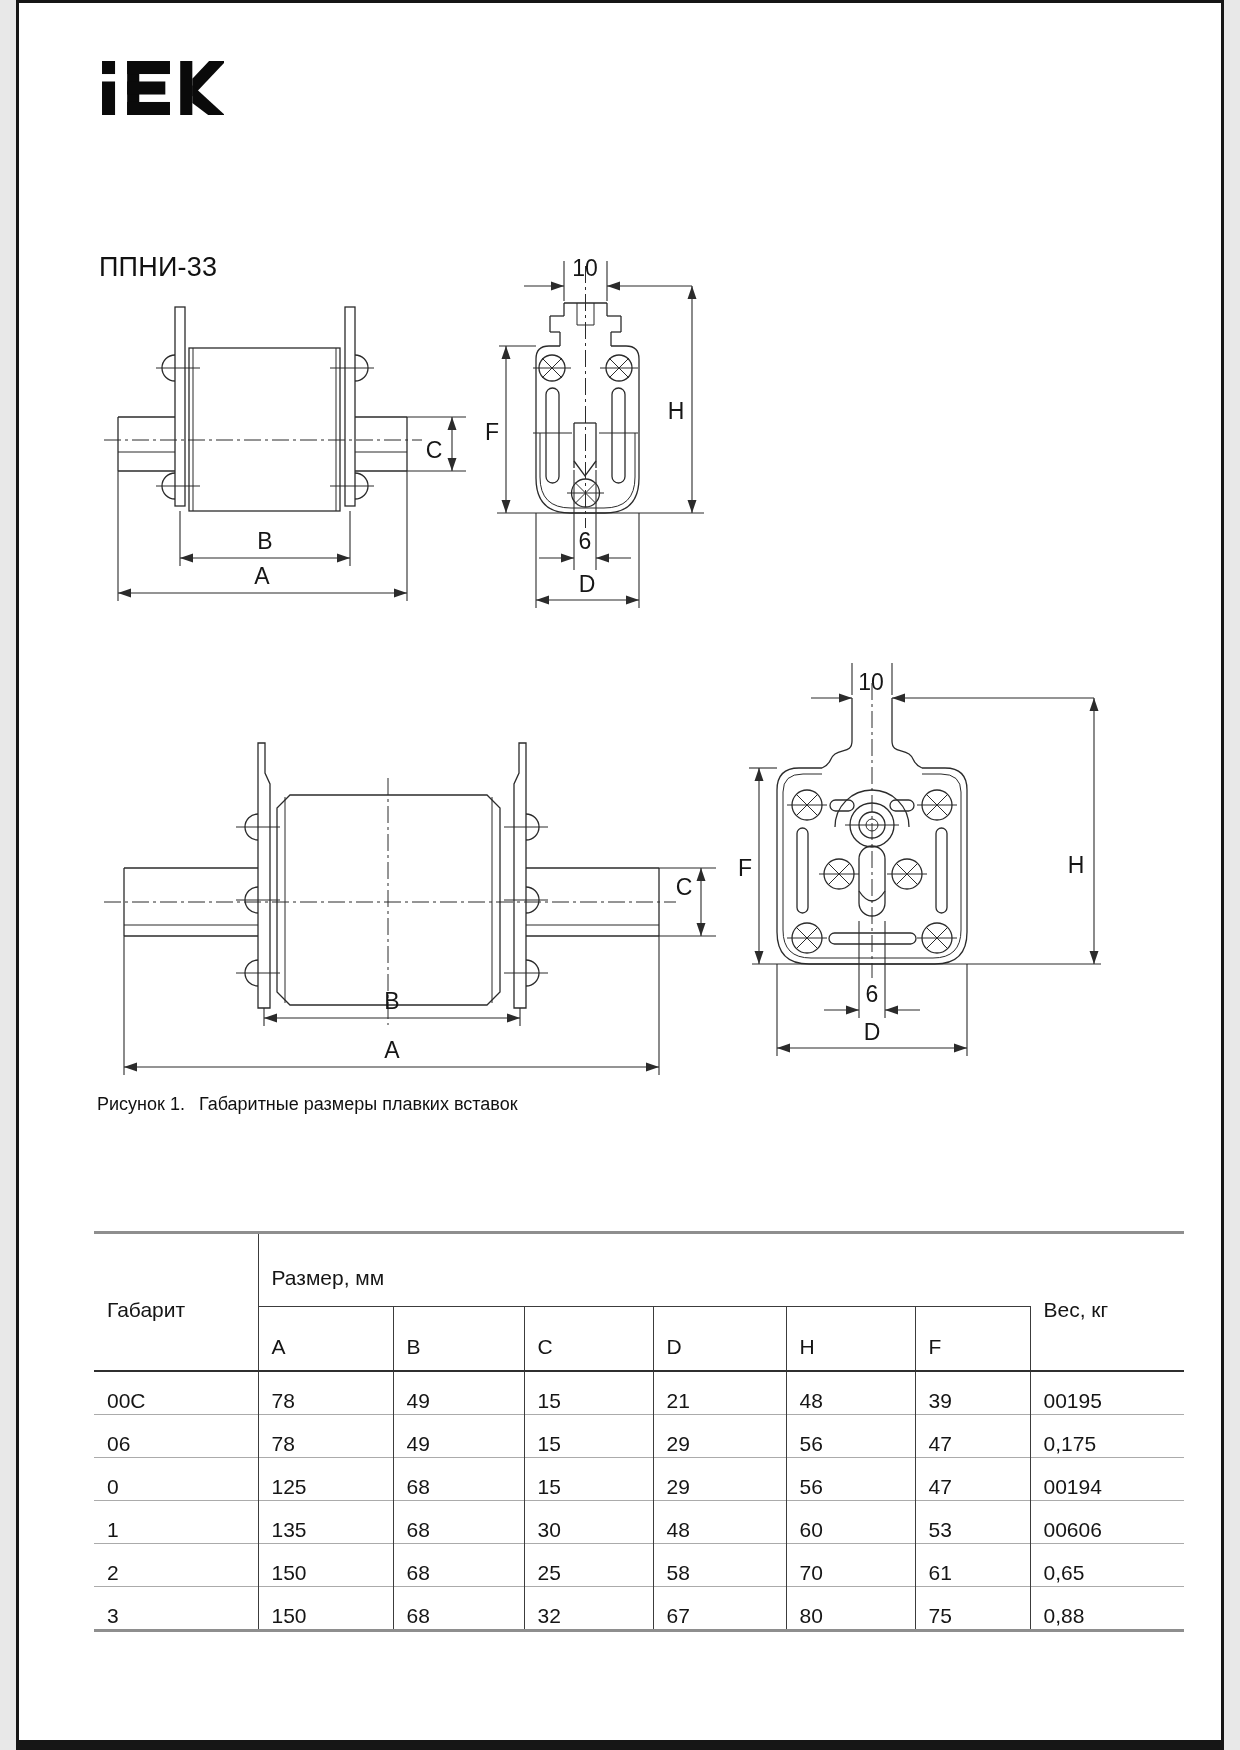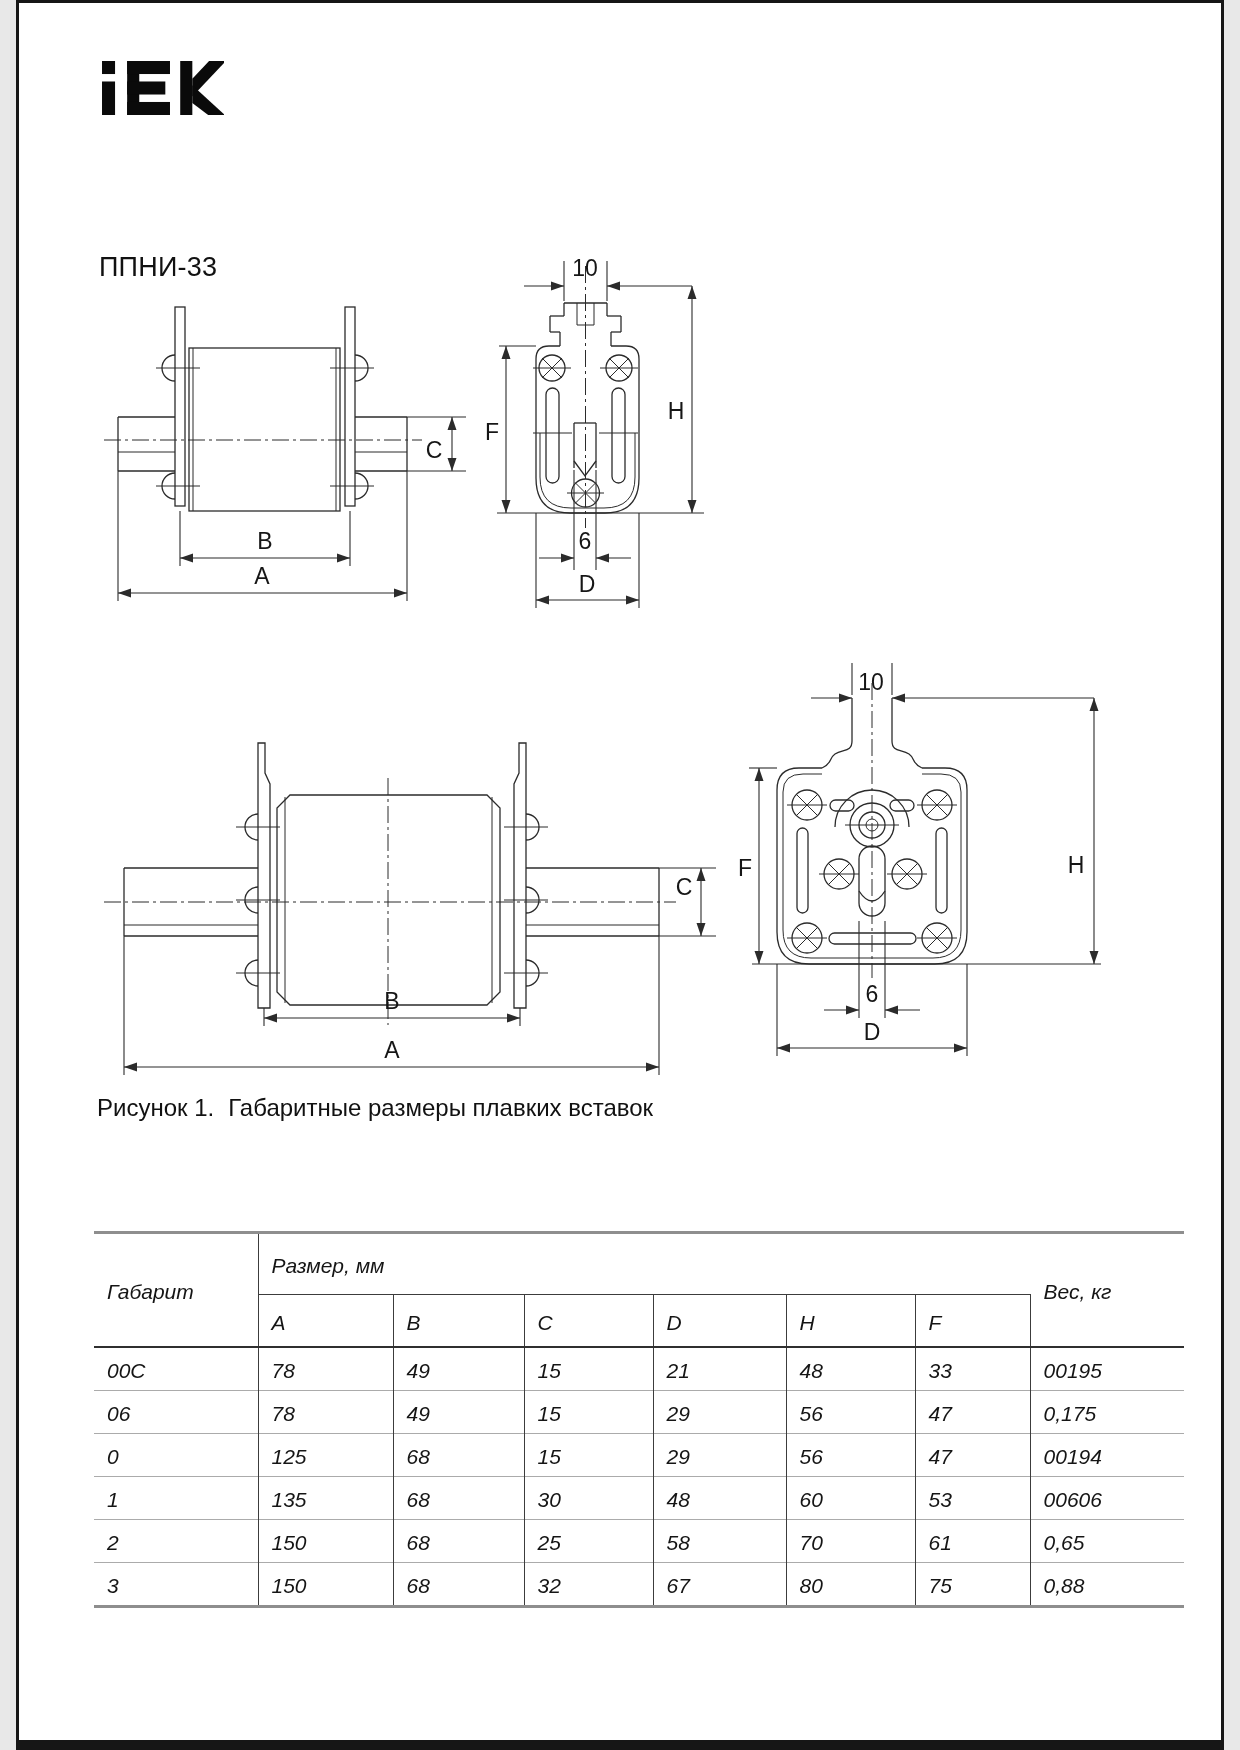--- a/index.html
+++ b/index.html
@@ -5,37 +5,37 @@
   html,body { margin:0; padding:0; background:#e8e8e8; }
   .page {
     position:relative; width:1208px; height:1750px; margin:0 auto;
     background:#ffffff; box-sizing:border-box;
     border:3px solid #161616; border-bottom-width:10px;
     font-family:"Liberation Sans", sans-serif; color:#151515;
     overflow:hidden;
   }
   .abs { position:absolute; }
   .drawing-title { font-size:27px; letter-spacing:0.2px; color:#111; white-space:nowrap; }
-  .caption { font-size:24px; color:#111; white-space:nowrap; }
+  .caption { font-size:18px; color:#111; white-space:nowrap; }
   .caption .gap { display:inline-block; width:14px; }
 
   
   svg .ln   { stroke:#2b2b2b; stroke-width:1.3; fill:none; }
   svg .thin { stroke:#2b2b2b; stroke-width:1;   fill:none; }
   svg .cl   { stroke:#2b2b2b; stroke-width:1;   fill:none; stroke-dasharray:17 4 3 4; }
   svg .dim  { stroke:#2b2b2b; stroke-width:1.1; fill:none; }
   svg .ah   { fill:#2b2b2b; stroke:none; }
   svg text.dl { font-family:"Liberation Sans", sans-serif; font-size:23px; fill:#161616; }
 
   
   .tbl-wrap { border-top:3px solid #8e8e8e; border-bottom:3px solid #8e8e8e; }
   table.dims { border-collapse:collapse; table-layout:fixed; width:100%; font-size:21px; }
   table.dims th, table.dims td {
-    font-weight:400; text-align:left; padding:4px 4px 0 13px; vertical-align:middle;
-    white-space:nowrap; overflow:hidden;font-style:italic;
+    font-weight:400; text-align:left; padding:16px 4px 0 13px; vertical-align:middle;
+    white-space:nowrap; overflow:hidden;
   }
   tr.h1 th { height:56px; }
   tr.h2 th { height:47px; }
   tbody tr { height:43px; }
   .bR { border-right:1.4px solid #3c3c3c; }
   th.size { border-bottom:1.4px solid #3c3c3c; }
   thead { border-bottom:2px solid #2f2f2f; }
   tbody tr + tr { border-top:1.2px solid #ababab; }
 </style>
 </head>
@@ -378,21 +378,21 @@
         </tr>
       </thead>
       <tbody>
         <tr>
           <td class="bR">00C</td>
           <td class="bR">78</td>
           <td class="bR">49</td>
           <td class="bR">15</td>
           <td class="bR">21</td>
           <td class="bR">48</td>
-          <td class="bR">33</td>
+          <td class="bR">39</td>
           <td>00195</td>
         </tr>
         <tr>
           <td class="bR">06</td>
           <td class="bR">78</td>
           <td class="bR">49</td>
           <td class="bR">15</td>
           <td class="bR">29</td>
           <td class="bR">56</td>
           <td class="bR">47</td>

